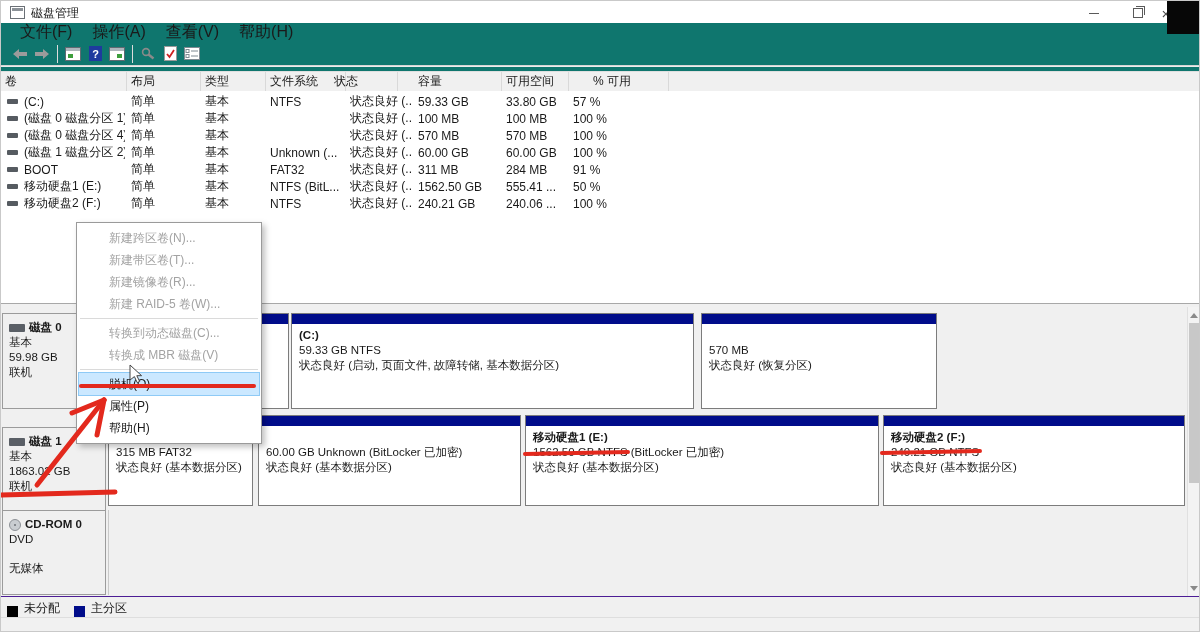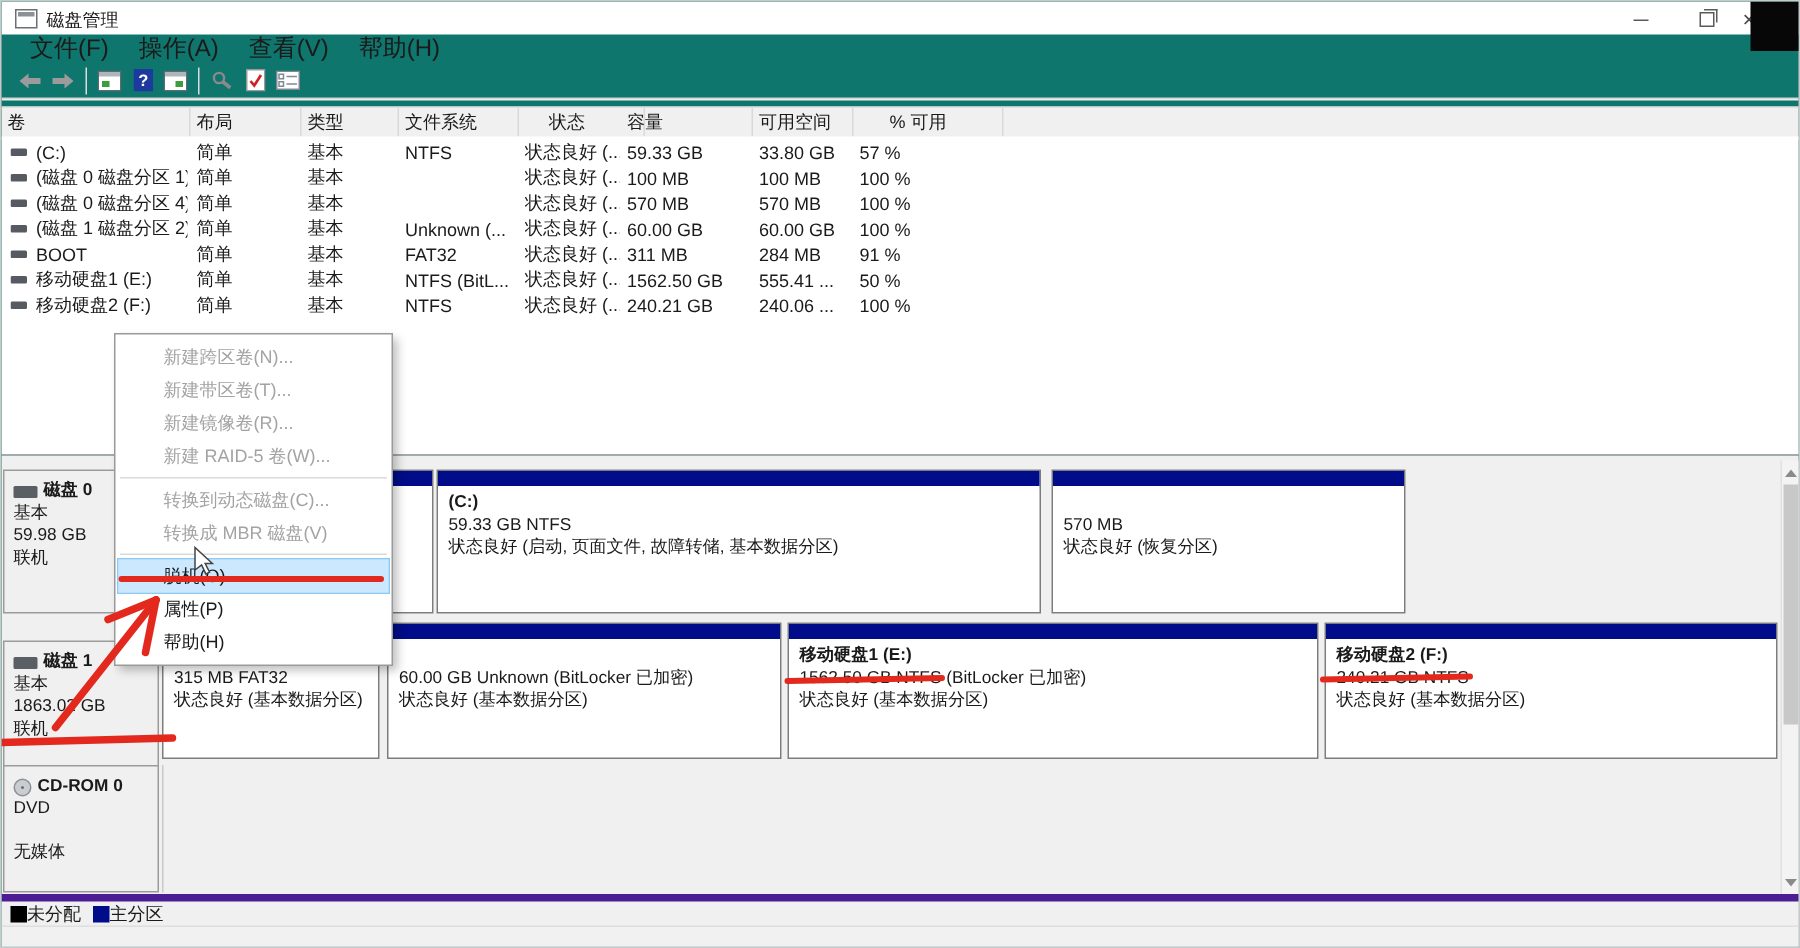--- a/index.html
+++ b/index.html
@@ -24,21 +24,21 @@
   .menu-item{padding:1px 9px;}
   
   #toolbar{left:0;top:41px;width:1200px;height:24px;display:flex;align-items:center;padding-left:8px;box-sizing:border-box;border-bottom:1px solid #d5d5d5;}
   .tbtn{width:22px;height:20px;display:flex;align-items:center;justify-content:center;}
   .tsep{width:1px;height:18px;background:#dcdcdc;margin:0 4px;}
   #divider-top{left:0;top:65px;width:1200px;height:1px;background:#ececec;}
   
   #table-head{left:0;top:70px;width:1200px;height:20px;background:#f0f0f0;border-top:1px solid #e0e0e0;border-bottom:1px solid #d0d0d0;font-size:12px;}
   .hc{position:absolute;top:0;height:19px;display:flex;align-items:center;padding-left:4px;border-right:1px solid #d9d9d9;box-sizing:border-box;}
   .h0{left:0;width:126px;} .h1{left:126px;width:74px;} .h2{left:200px;width:65px;}
-  .h3{left:265px;width:80px;} .h4{left:361px;width:68px;} .h5{left:413px;width:88px;}
+  .h3{left:265px;width:80px;} .h4{left:329px;width:68px;} .h5{left:413px;width:88px;}
   .h6{left:501px;width:67px;} .h7{left:588px;width:80px;} .h8{left:648px;width:552px;border-right:none;}
   #upper-pane{left:0;top:90px;width:1200px;height:212px;background:#ffffff;}
   .trow{position:absolute;left:0;width:1200px;height:17px;font-size:12px;}
   .c{position:absolute;top:0;height:17px;display:flex;align-items:center;white-space:nowrap;overflow:hidden;}
   .c0{left:6px;width:118px;} .c1{left:130px;width:68px;} .c2{left:204px;width:60px;}
   .c3{left:269px;width:75px;} .c4{left:349px;width:63px;} .c5{left:417px;width:83px;}
   .c6{left:505px;width:62px;} .c7{left:572px;width:74px;}
   .dico{display:inline-block;width:11px;height:5px;background:#565b61;border-radius:1px;margin-right:6px;flex:none;}
   
   #split-line{left:0;top:302px;width:1200px;height:1px;background:#a8a8a8;}
@@ -66,21 +66,21 @@
   .d1p2{left:524px;top:414px;width:354px;height:91px;}
   .d1p3{left:882px;top:414px;width:302px;height:91px;}
   #cdrom-area{left:107px;top:509px;width:1076px;height:85px;border-left:1px solid #c9c9c9;}
   
   #vscroll{left:1186px;top:306px;width:13px;height:290px;background:#f3f3f3;border-left:1px solid #e0e0e0;}
   .sarrow{position:absolute;left:2px;width:0;height:0;border-left:4px solid transparent;border-right:4px solid transparent;}
   #sar-up{top:6px;border-bottom:5px solid #8a8a8a;}
   #sar-dn{bottom:6px;border-top:5px solid #8a8a8a;}
   #sthumb{position:absolute;left:1px;top:16px;width:10px;height:160px;background:#c8c8c8;}
   
-  #legend{left:0;top:595px;width:1200px;height:21px;background:#f0f0f0;border-top:5px solid #4c1d95;display:flex;align-items:center;padding-left:6px;box-sizing:border-box;font-size:12px;}
+  #legend{left:0;top:595px;width:1200px;height:21px;background:#f0f0f0;border-top:1px solid #4c1d95;display:flex;align-items:flex-end;padding-left:6px;box-sizing:border-box;font-size:12px;gap:6px;}
   .lsq{width:11px;height:11px;display:inline-block;flex:none;}
   #lsq-unalloc{background:#000000;} #lsq-primary{background:#000c8a;margin-left:8px;}
   #footer{left:0;top:616px;width:1200px;height:16px;background:#f1f1f1;border-top:1px solid #dedede;}
   
   #ctx-menu{left:75px;top:221px;width:186px;background:#ffffff;border:1px solid #9a9a9a;
             box-shadow:3px 3px 6px rgba(0,0,0,.25);z-index:10;padding:4px 0;box-sizing:border-box;font-size:12px;}
   .mi{height:22px;display:flex;align-items:center;padding-left:30px;margin:0 2px;}
   .mi.disabled{color:#a3a3a3;}
   .mi.hl{background:#cbe8ff;outline:1px solid #8ecaf6;}
   .msep{height:1px;background:#dadada;margin:3px 3px;}

